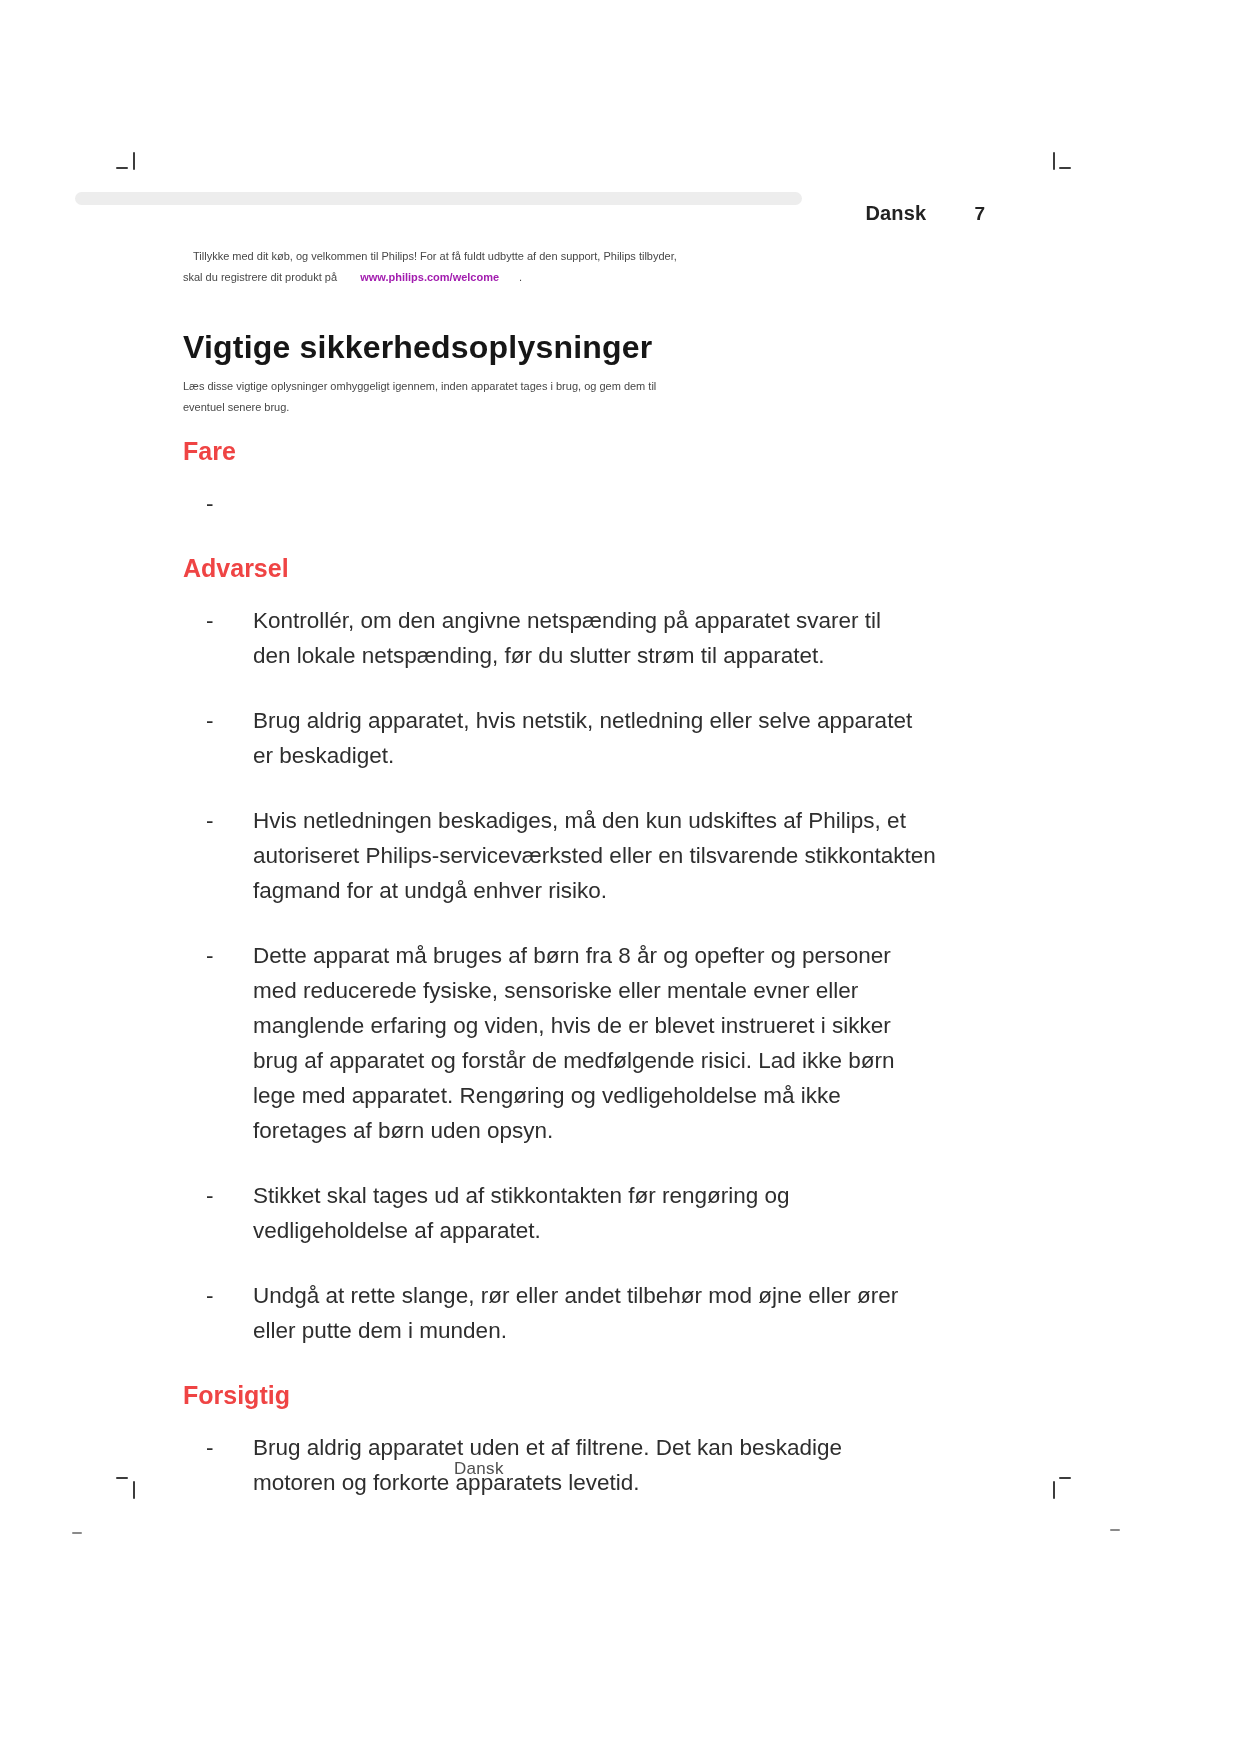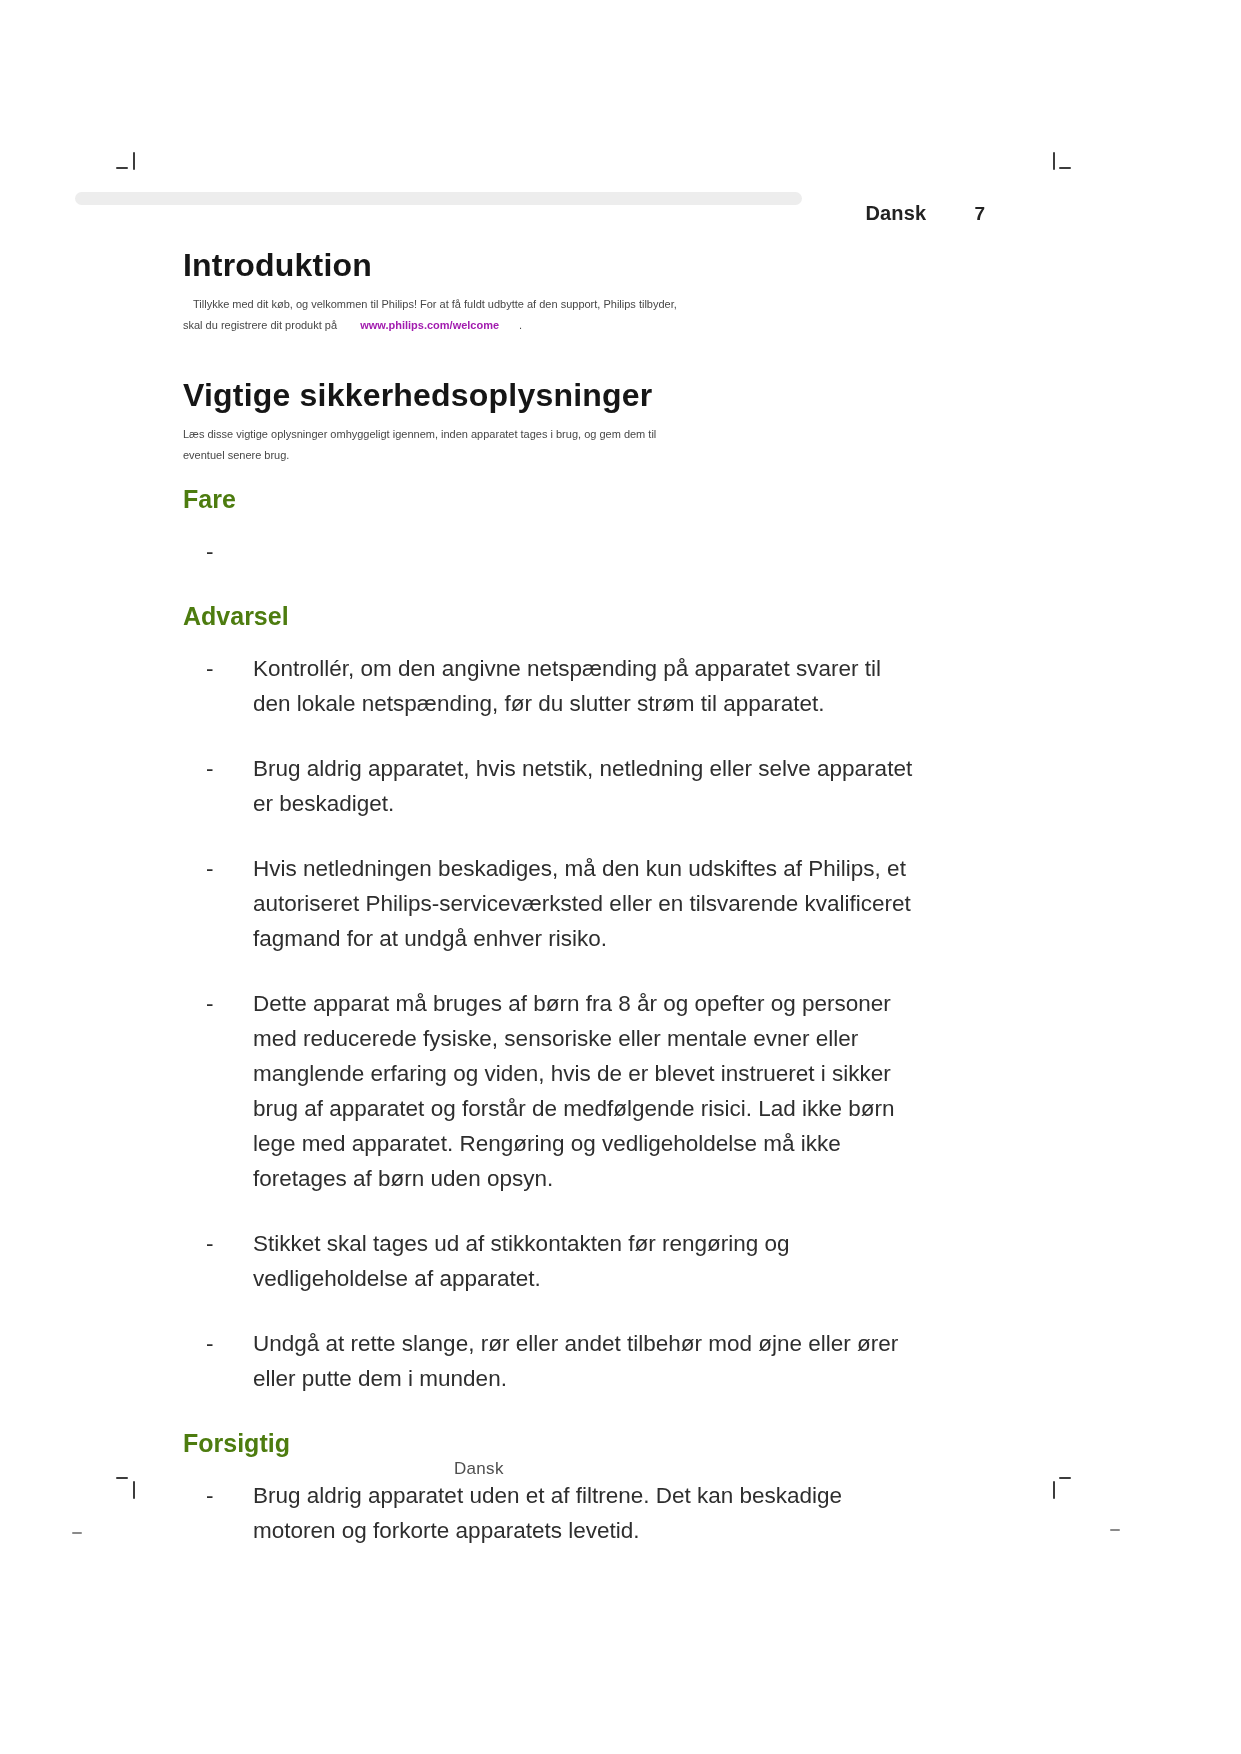--- a/index.html
+++ b/index.html
@@ -48,21 +48,21 @@
     font-size: 11px; line-height: 21px;
     color: #474747;
     white-space: pre-line;
   }
   .lede.first  { margin-bottom: 40px; }
   .lede.second { margin-bottom: 18px; }
   .lede .bold  { font-weight: 700; color: #a21caf; }
 
   h2 {
     font-size: 25px; line-height: 30px;
-    font-weight: 700; color: #4d7c0f;
+    font-weight: 700; color: #ef4444;
     margin-bottom: 8px;
   }
   ul { list-style: none; margin-bottom: 22px; }
   li {
     display: flex;
     font-size: 22.5px; line-height: 35px;
     color: #2e2e2e;
     padding-left: 3px;
   }
   .dash { flex: 0 0 27px; width: 27px; }
@@ -100,21 +100,20 @@
   <div class="mark h faint" style="left:32px;  top:1492px; width:10px;"></div>
   <div class="mark h faint" style="left:1070px; top:1489px; width:10px;"></div>
 
   <header class="page-header">
     <span class="lang">Dansk</span>
     <span class="num">7</span>
   </header>
 
   <main class="content">
 
-    <h1>Introduktion</h1>
     <p class="lede first"><span>Tillykke med dit køb, og velkommen til Philips! For at få fuldt udbytte af den support, Philips tilbyder,
 skal du registrere dit produkt på </span><span class="bold">www.philips.com/welcome</span><span>.</span></p>
 
     <h1>Vigtige sikkerhedsoplysninger</h1>
     <p class="lede second">Læs disse vigtige oplysninger omhyggeligt igennem, inden apparatet tages i brug, og gem dem til
 eventuel senere brug.</p>
 
     <h2>Fare</h2>
     <ul>
       <li>
@@ -130,21 +129,21 @@
 den lokale netspænding, før du slutter strøm til apparatet.</span>
       </li>
       <li>
         <span class="dash">-</span>
         <span class="li-text">Brug aldrig apparatet, hvis netstik, netledning eller selve apparatet
 er beskadiget.</span>
       </li>
       <li>
         <span class="dash">-</span>
         <span class="li-text">Hvis netledningen beskadiges, må den kun udskiftes af Philips, et
-autoriseret Philips-serviceværksted eller en tilsvarende kvalificeret
+autoriseret Philips-serviceværksted eller en tilsvarende stikkontakten
 fagmand for at undgå enhver risiko.</span>
       </li>
       <li>
         <span class="dash">-</span>
         <span class="li-text">Dette apparat må bruges af børn fra 8 år og opefter og personer
 med reducerede fysiske, sensoriske eller mentale evner eller
 manglende erfaring og viden, hvis de er blevet instrueret i sikker
 brug af apparatet og forstår de medfølgende risici. Lad ikke børn
 lege med apparatet. Rengøring og vedligeholdelse må ikke
 foretages af børn uden opsyn.</span>

